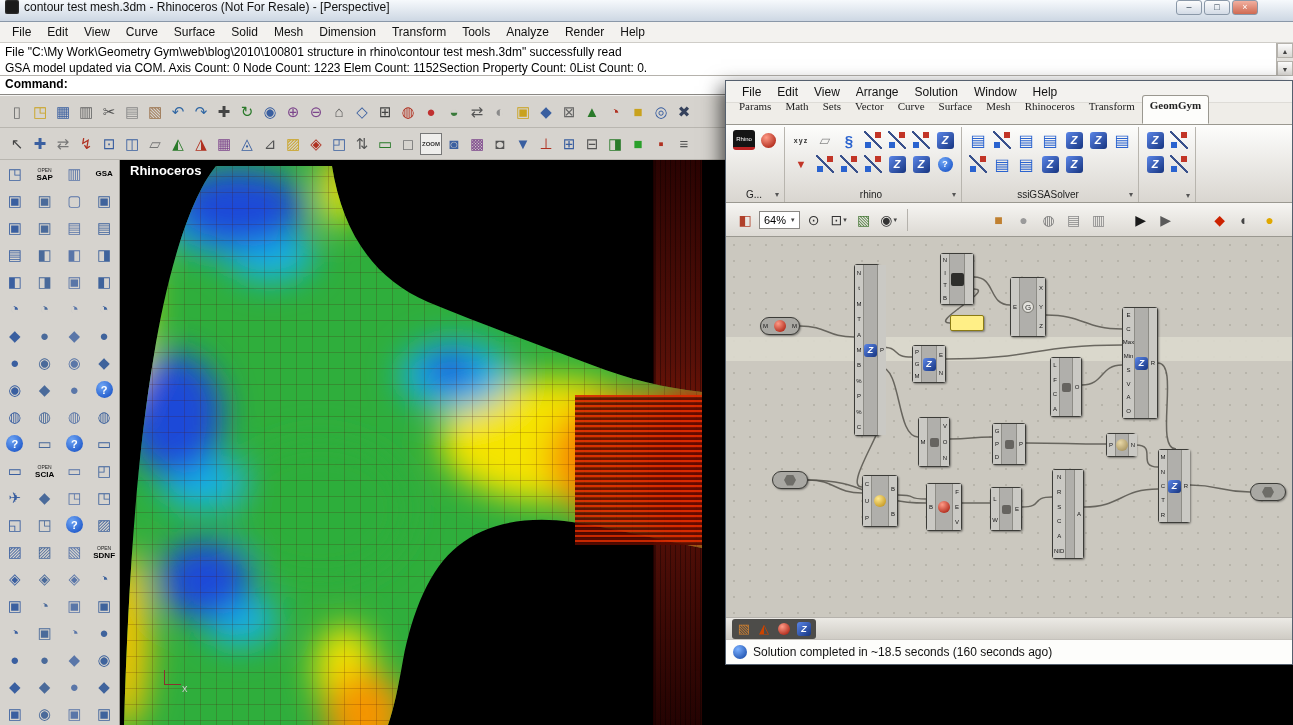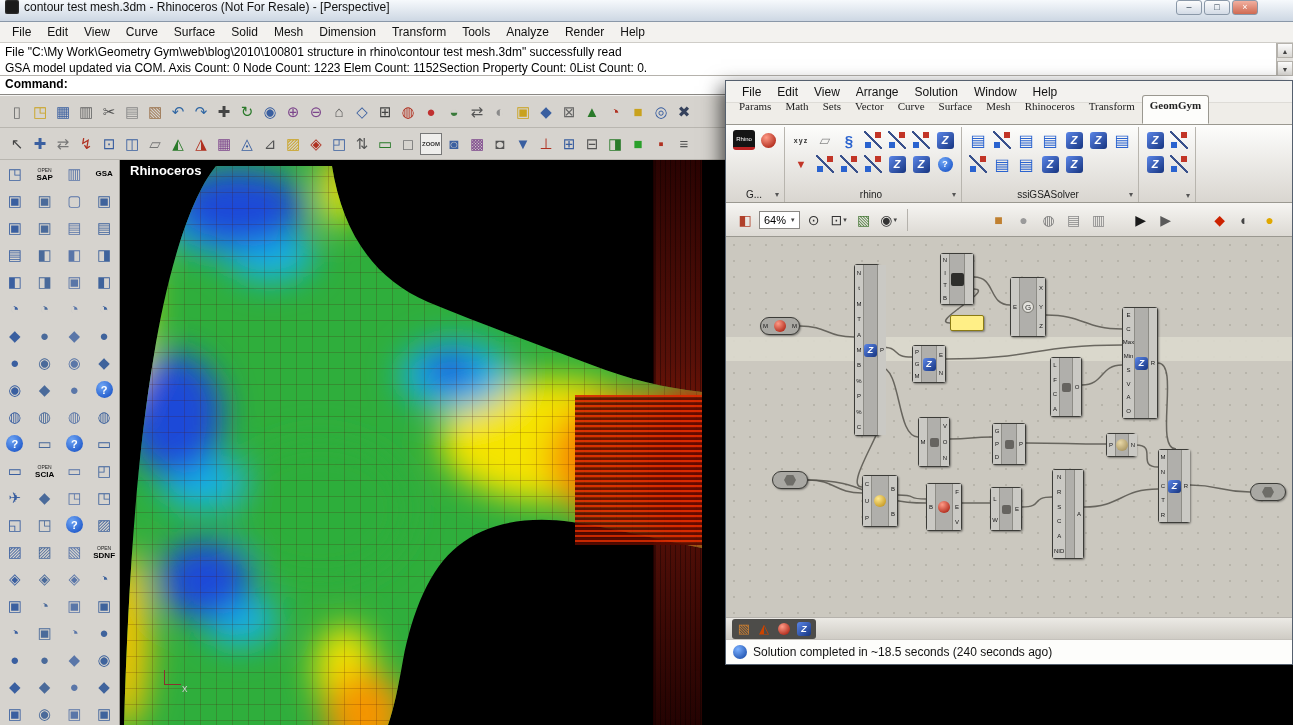--- a/index.html
+++ b/index.html
@@ -847,17 +847,17 @@
             <span class="redball"></span>
           </span>
           <span class="mini-icon">
             <span class="ssi-sq">Z</span>
           </span>
         </span>
     </div>
 
     <div class="gh-status">
       <span class="status-ball"></span>
-      <span>Solution completed in ~18.5 seconds (240 seconds ago)</span>
+      <span>Solution completed in ~18.5 seconds (160 seconds ago)</span>
     </div>
   </div>
 
 </div>
 
 </body></html>

